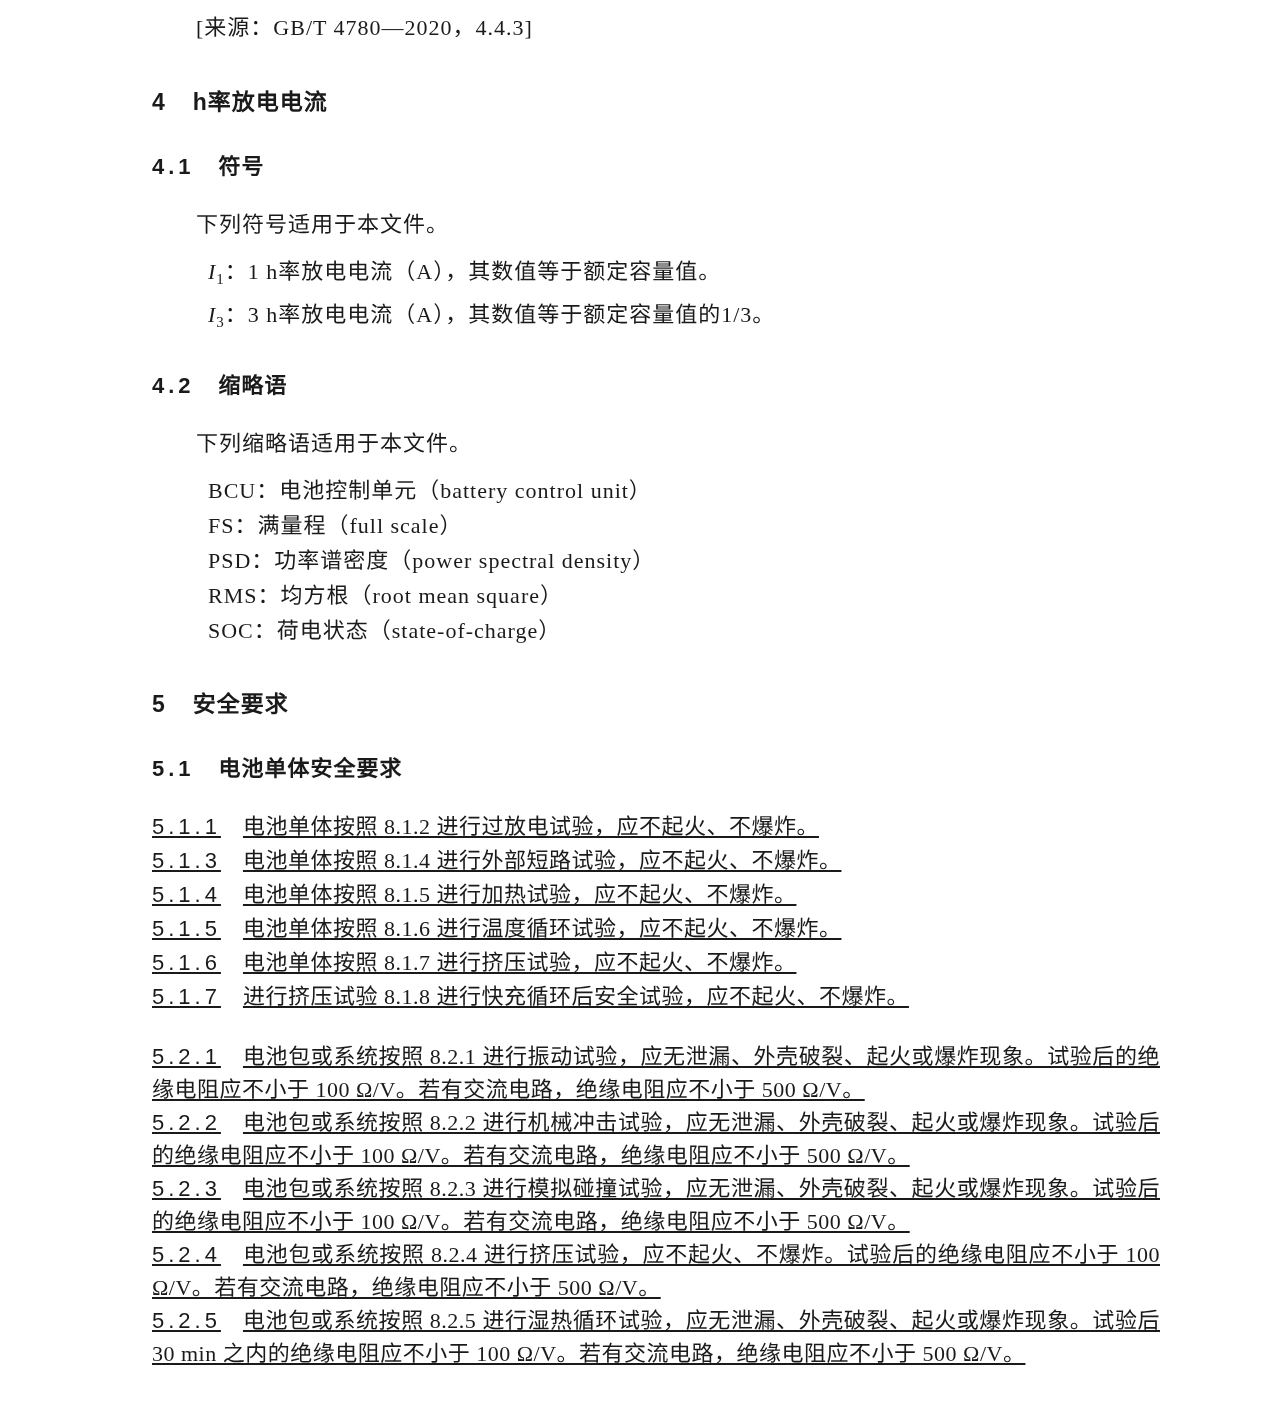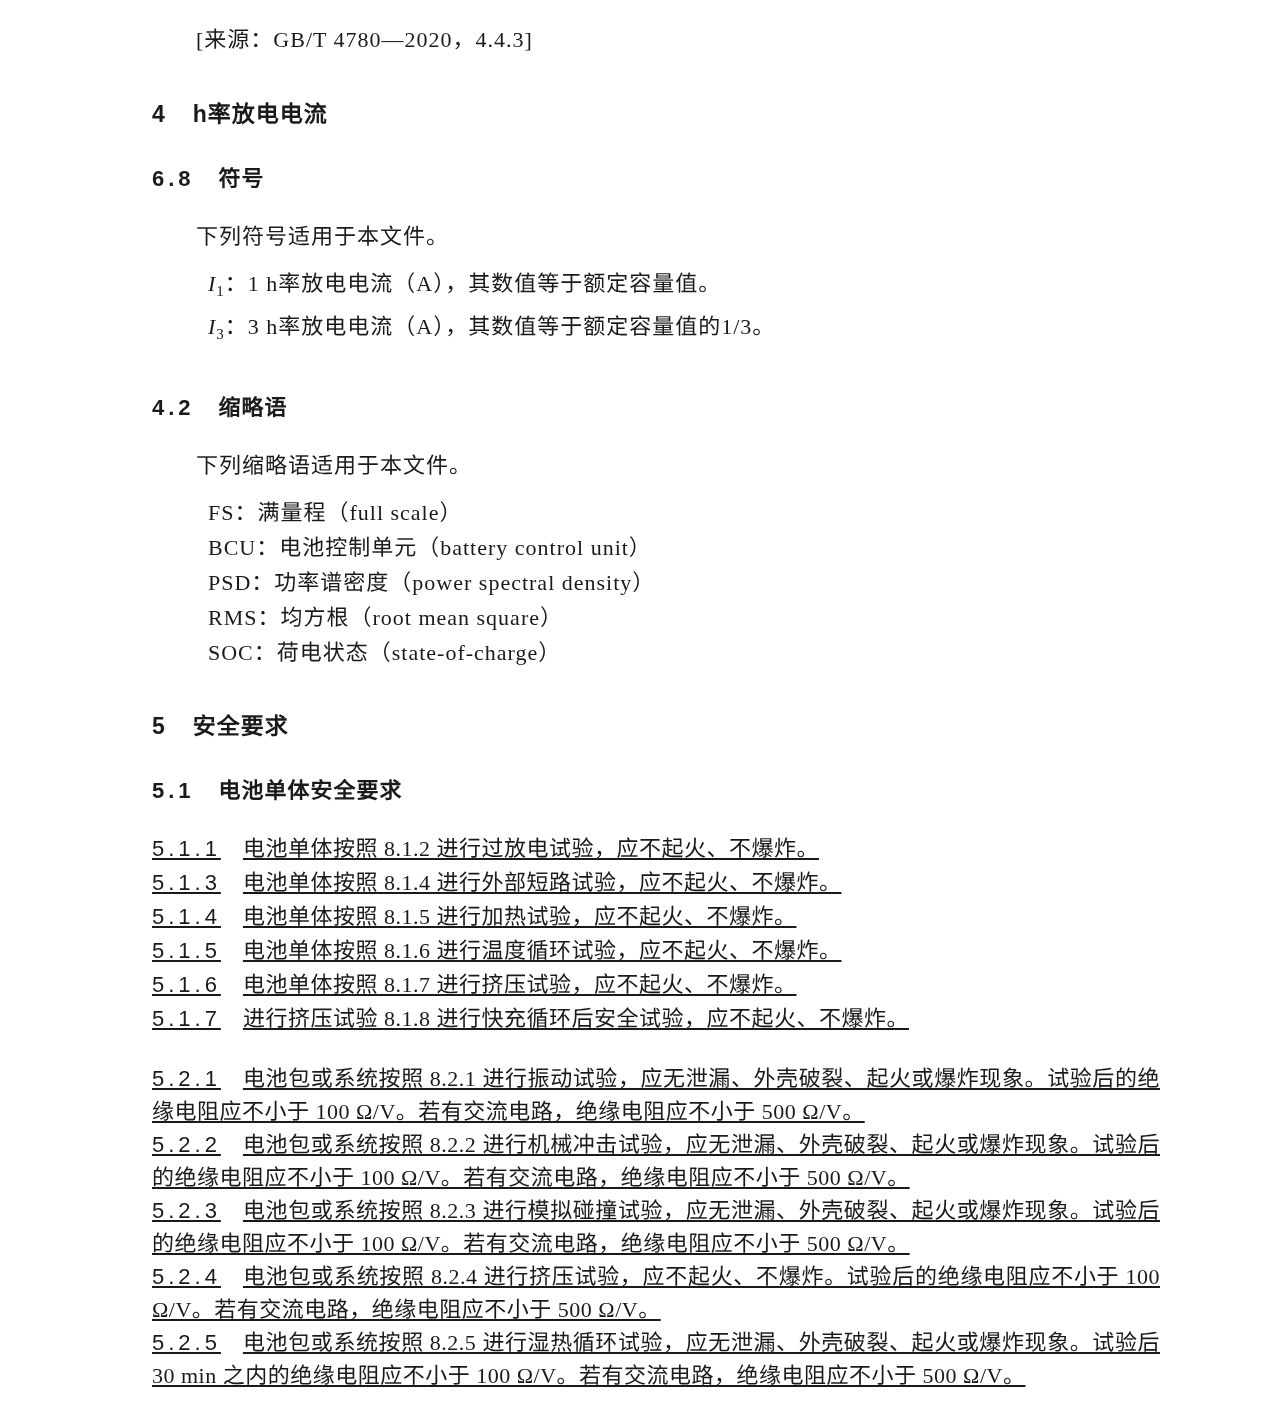--- a/index.html
+++ b/index.html
@@ -12,21 +12,21 @@
     height: 1426px;
     overflow: hidden;
     color: #1a1a1a;
     font-family: "Liberation Serif", "DejaVu Serif", serif;
     font-size: 22px;
   }
   .page {
     box-sizing: border-box;
     width: 1280px;
     height: 1101px;
-    padding: 24px 120px 0 152px;
+    padding: 12px 120px 0 152px;
   }
   
   .src-note {
     margin: 0;
     line-height: 32px;
     text-indent: 2em;
     letter-spacing: 1px;
   }
   
   .h-sec, .h-sub {
@@ -80,37 +80,37 @@
 <div class="page">
 
   <p class="src-note">[来源：GB/T 4780—2020，4.4.3]</p>
 
   <h2 class="h-sec">
     <span class="h-no">4</span>
     <span class="h-title">h率放电电流</span>
   </h2>
 
   <h3 class="h-sub">
-    <span class="h-no">6.8</span>
+    <span class="h-no">4.1</span>
     <span class="h-title">符号</span>
   </h3>
   <p class="p-intro">下列符号适用于本文件。</p>
   <div class="def-list">
     <p class="def-line"><span class="sym-i">I</span><sub class="sym-sub">1</sub><span>：1 h率放电电流（A），其数值等于额定容量值。</span></p>
     <p class="def-line"><span class="sym-i">I</span><sub class="sym-sub">3</sub><span>：3 h率放电电流（A），其数值等于额定容量值的1/3。</span></p>
   </div>
 
-  <h3 class="h-sub" style="margin-top:40px">
+  <h3 class="h-sub" style="margin-top:30px">
     <span class="h-no">4.2</span>
     <span class="h-title">缩略语</span>
   </h3>
   <p class="p-intro">下列缩略语适用于本文件。</p>
   <div class="def-list">
+    <p class="def-line">BCU：电池控制单元（battery control unit）</p>
     <p class="def-line">FS：满量程（full scale）</p>
-    <p class="def-line">BCU：电池控制单元（battery control unit）</p>
     <p class="def-line">PSD：功率谱密度（power spectral density）</p>
     <p class="def-line">RMS：均方根（root mean square）</p>
     <p class="def-line">SOC：荷电状态（state-of-charge）</p>
   </div>
 
   <h2 class="h-sec" style="margin-top:40px">
     <span class="h-no">5</span>
     <span class="h-title">安全要求</span>
   </h2>
 

